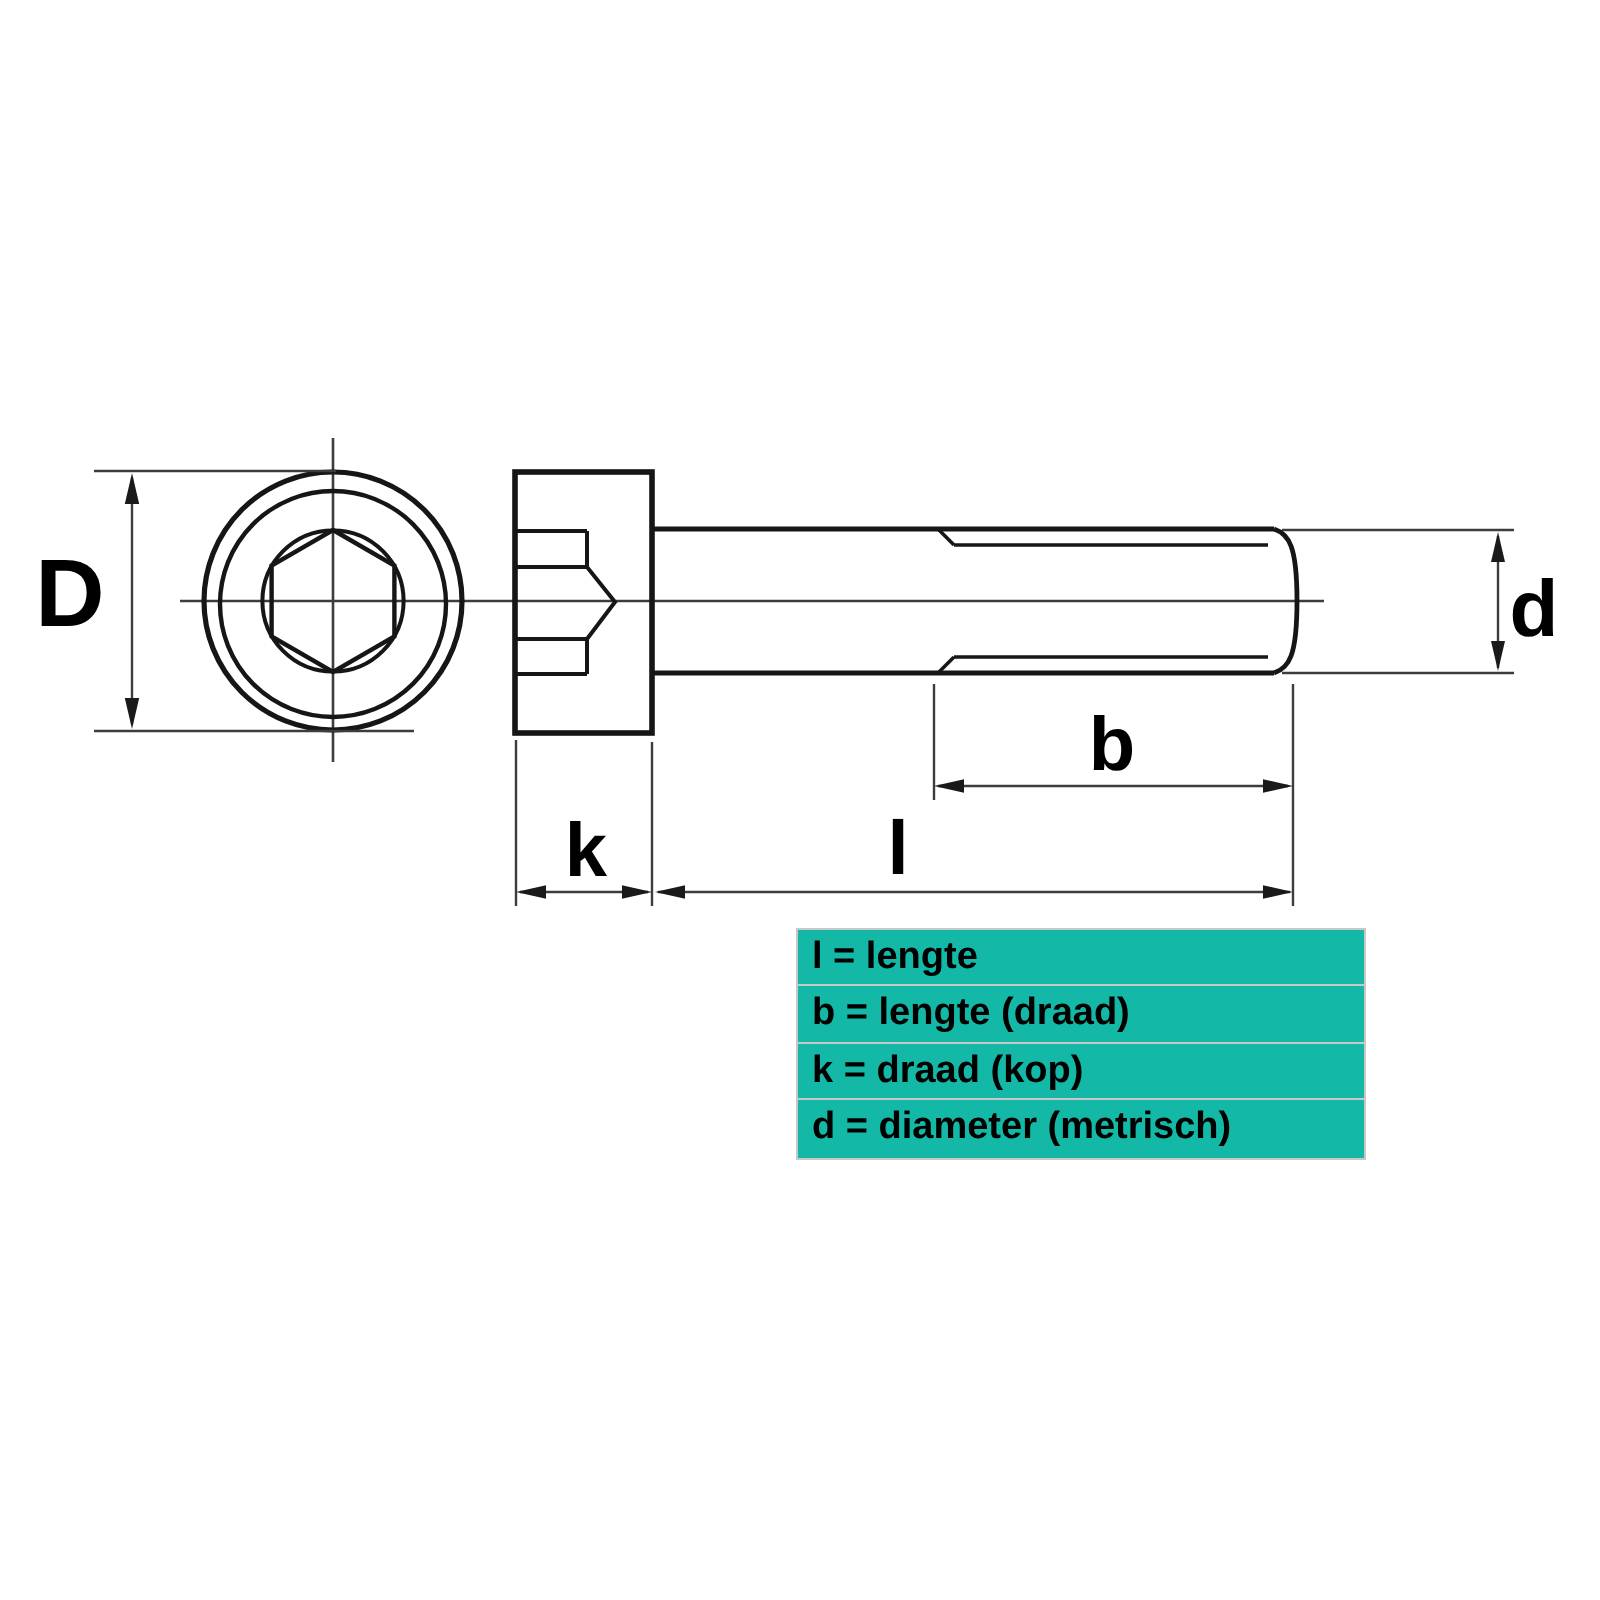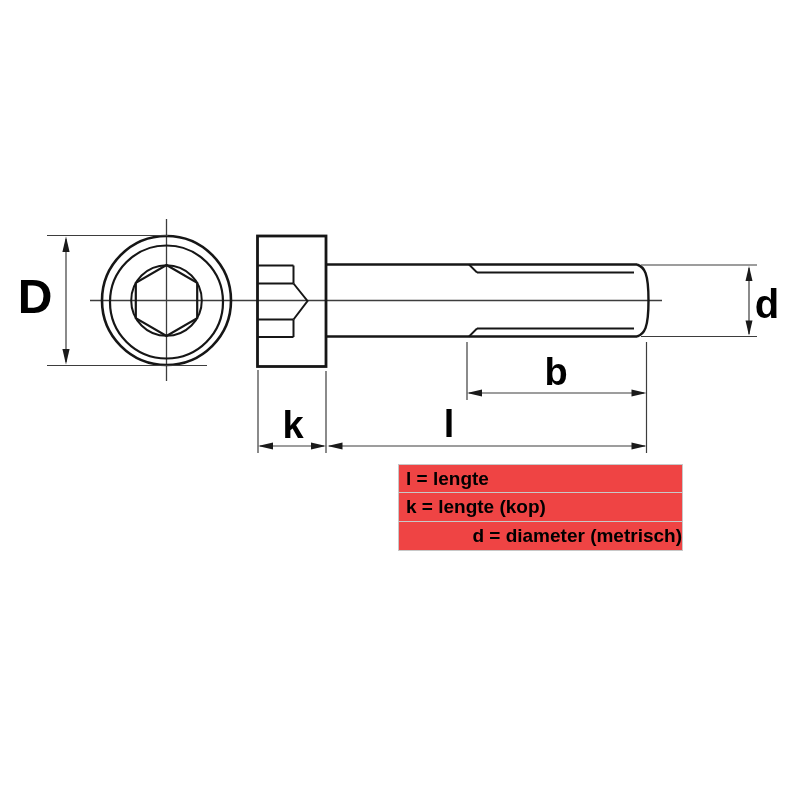--- a/index.html
+++ b/index.html
@@ -24,38 +24,37 @@
     font-family: "Liberation Sans", sans-serif;
     font-weight: bold;
     fill: #000000;
   }
   #legend-table {
     position: absolute;
     left: 398px;
     top: 464px;
     width: 285px;
     border: 1px solid #c8c8c8;
-    background: #ef4444;
+    background: #14b8a6;
     box-sizing: border-box;
   }
   .legend-row {
     height: 28.4px;
     line-height: 28.4px;
     border-bottom: 1px solid #c8c8c8;
     padding-left: 7px;
     font-size: 19px;
     font-weight: bold;
     color: #000000;
     white-space: nowrap;
     overflow: hidden;
     box-sizing: border-box;
   }
   .legend-row:last-child {
     border-bottom: none;
-    text-align: right;
   }
 </style>
 </head>
 <body>
 
 <div id="canvas">
 
   <svg id="drawing" width="800" height="800" viewBox="0 0 800 800">
 
     <g>
@@ -138,17 +137,18 @@
     <g>
       <line x1="329" y1="446" x2="645" y2="446" stroke="#3d3d3d" stroke-width="1.2"></line>
       <polygon points="327.5,446 342.5,442.6 342.5,449.4" fill="#1a1a1a"></polygon>
       <polygon points="646.5,446 631.5,442.6 631.5,449.4" fill="#1a1a1a"></polygon>
       <text x="449" y="437" text-anchor="middle" font-size="38" class="dim-label">l</text>
     </g>
   </svg>
 
   <div id="legend-table">
     <div class="legend-row">l = lengte</div>
-    <div class="legend-row">k = lengte (kop)</div>
+    <div class="legend-row">b = lengte (draad)</div>
+    <div class="legend-row">k = draad (kop)</div>
     <div class="legend-row">d = diameter (metrisch)</div>
   </div>
 
 </div>
 
 </body></html>

